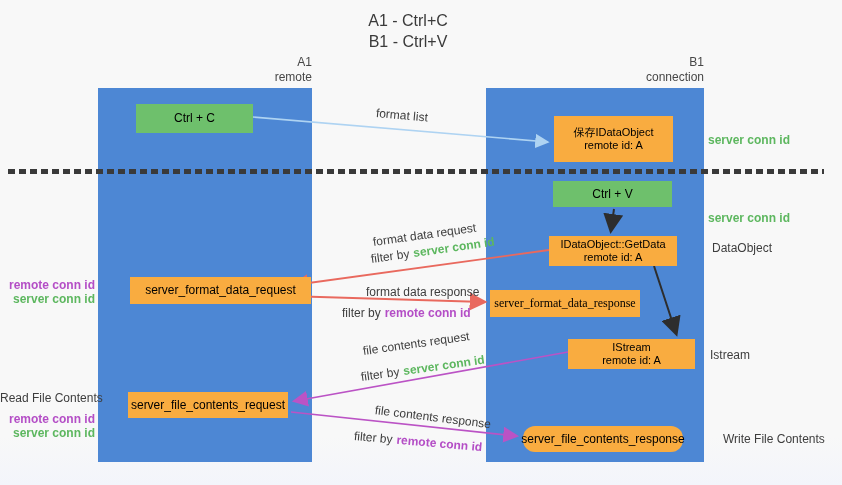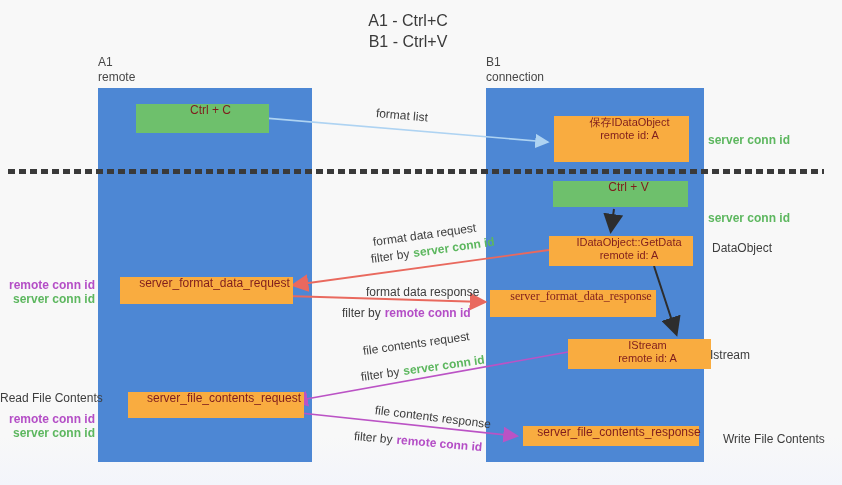--- a/index.html
+++ b/index.html
@@ -11,33 +11,33 @@
     overflow:hidden;
     color:#3d3d3d;
   }
   .title{
     position:absolute;left:298px;top:10px;width:220px;
     text-align:center;font-size:16px;line-height:21px;color:#3a3a3a;
   }
   .col{position:absolute;top:88px;height:374px;background:#4d87d4;}
   .col-left{left:98px;width:214px;}
   .col-right{left:486px;width:218px;}
-  .hdr{position:absolute;top:55px;text-align:left;font-size:12px;line-height:15px;color:#474747;}
+  .hdr{position:absolute;top:55px;text-align:right;font-size:12px;line-height:15px;color:#474747;}
   .hdr-left{left:98px;width:214px;}
   .hdr-right{left:486px;width:218px;}
   .dotted{
     position:absolute;left:8px;top:169px;width:816px;height:5px;
     background:repeating-linear-gradient(90deg,#3a3a3a 0 7px,transparent 7px 11px);
     z-index:3;
   }
   svg.arrows{position:absolute;left:0;top:0;z-index:4;pointer-events:none;}
   .box{
     position:absolute;z-index:6;
-    display:flex;flex-direction:column;align-items:center;justify-content:flex-start;
-    color:#7f1d1d;font-size:12px;line-height:13px;text-align:center;white-space:nowrap;padding-left:16px;
+    display:flex;flex-direction:column;align-items:center;justify-content:center;
+    color:#000000;font-size:12px;line-height:13px;text-align:center;white-space:nowrap;
   }
   .box.small{font-size:11px;}
   .green{background:#6ec06c;}
   .orange{background:#f9ac40;}
   .lbl{position:absolute;z-index:7;font-size:12px;white-space:nowrap;color:#3d3d3d;transform-origin:left center;}
   .green-t{color:#5db75f;font-weight:bold;}
   .purple-t{color:#b44ec6;font-weight:bold;}
   .left-stack{left:0;width:95px;text-align:right;line-height:14px;}
   .gap{margin-left:4px;}
 </style>
@@ -100,38 +100,38 @@
 
   <div class="box green" style="left:553px;top:181px;width:119px;height:26px;">
     <div>Ctrl + V</div>
   </div>
 
   <div class="box orange small" style="left:549px;top:236px;width:128px;height:30px;">
     <div>IDataObject::GetData</div>
     <div>remote id: A</div>
   </div>
 
-  <div class="box orange" style="left:120px;top:277px;width:157px;height:27px;">
+  <div class="box orange" style="left:130px;top:277px;width:181px;height:27px;">
     <div>server_format_data_request</div>
   </div>
 
   <div class="box orange" style="left:490px;top:290px;width:150px;height:27px;font-family:Liberation Serif, serif;">
     <div>server_format_data_response</div>
   </div>
 
   <div class="box orange small" style="left:568px;top:339px;width:127px;height:30px;">
     <div>IStream</div>
     <div>remote id: A</div>
   </div>
 
   <div class="box orange" style="left:128px;top:392px;width:160px;height:26px;">
     <div>server_file_contents_request</div>
   </div>
 
-  <div class="box orange" style="left:523px;top:426px;width:160px;height:20px;">
+  <div class="box orange" style="left:523px;top:426px;width:160px;height:26px;border-radius:12px;">
     <div>server_file_contents_response</div>
   </div>
 
   <div class="lbl green-t" style="left:708px;top:133px;">server conn id</div>
   <div class="lbl green-t" style="left:708px;top:211px;">server conn id</div>
   <div class="lbl" style="left:712px;top:241px;">DataObject</div>
   <div class="lbl" style="left:710px;top:348px;">Istream</div>
   <div class="lbl" style="left:714px;top:432px;margin-left:9px;">Write File Contents</div>
 
   <div class="lbl left-stack purple-t" style="top:278px;">remote conn id</div>

